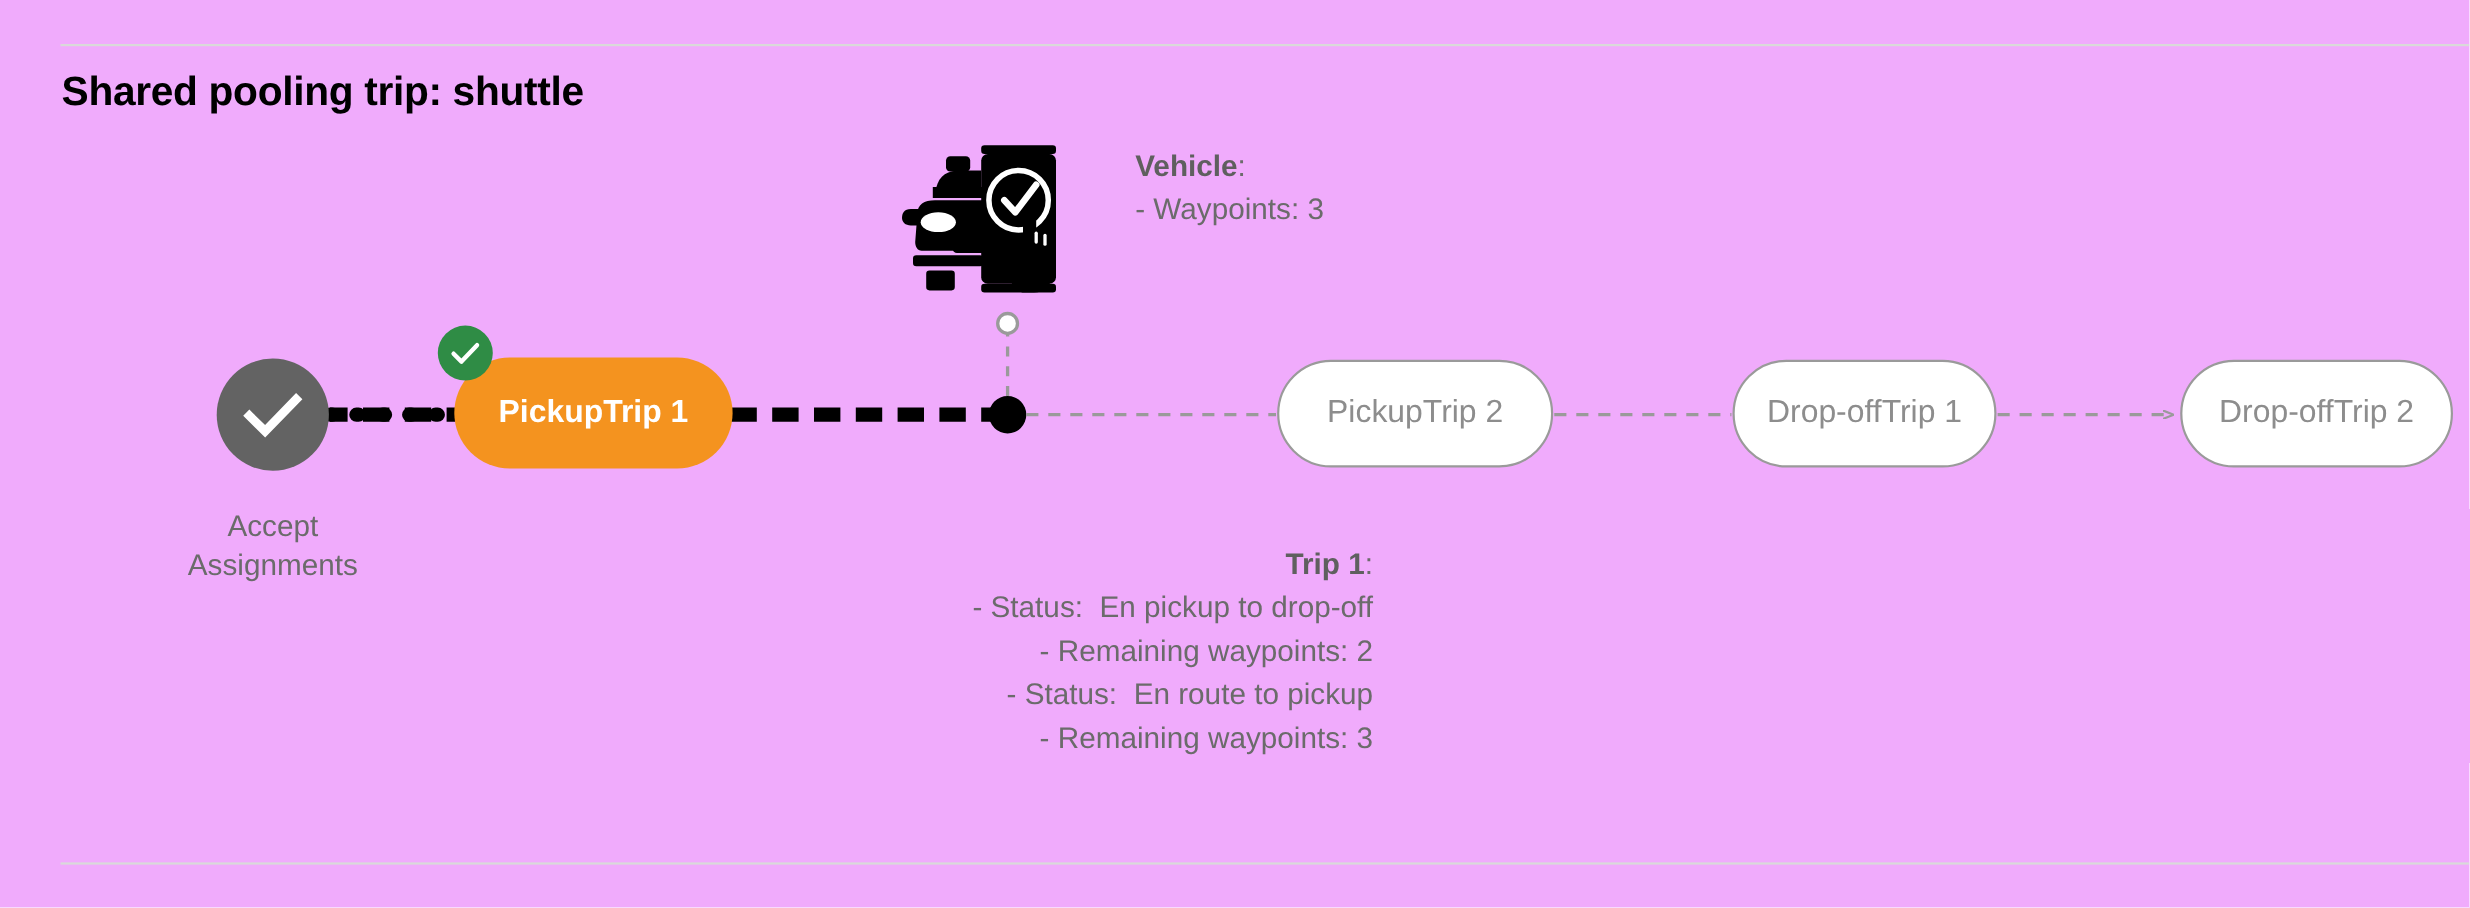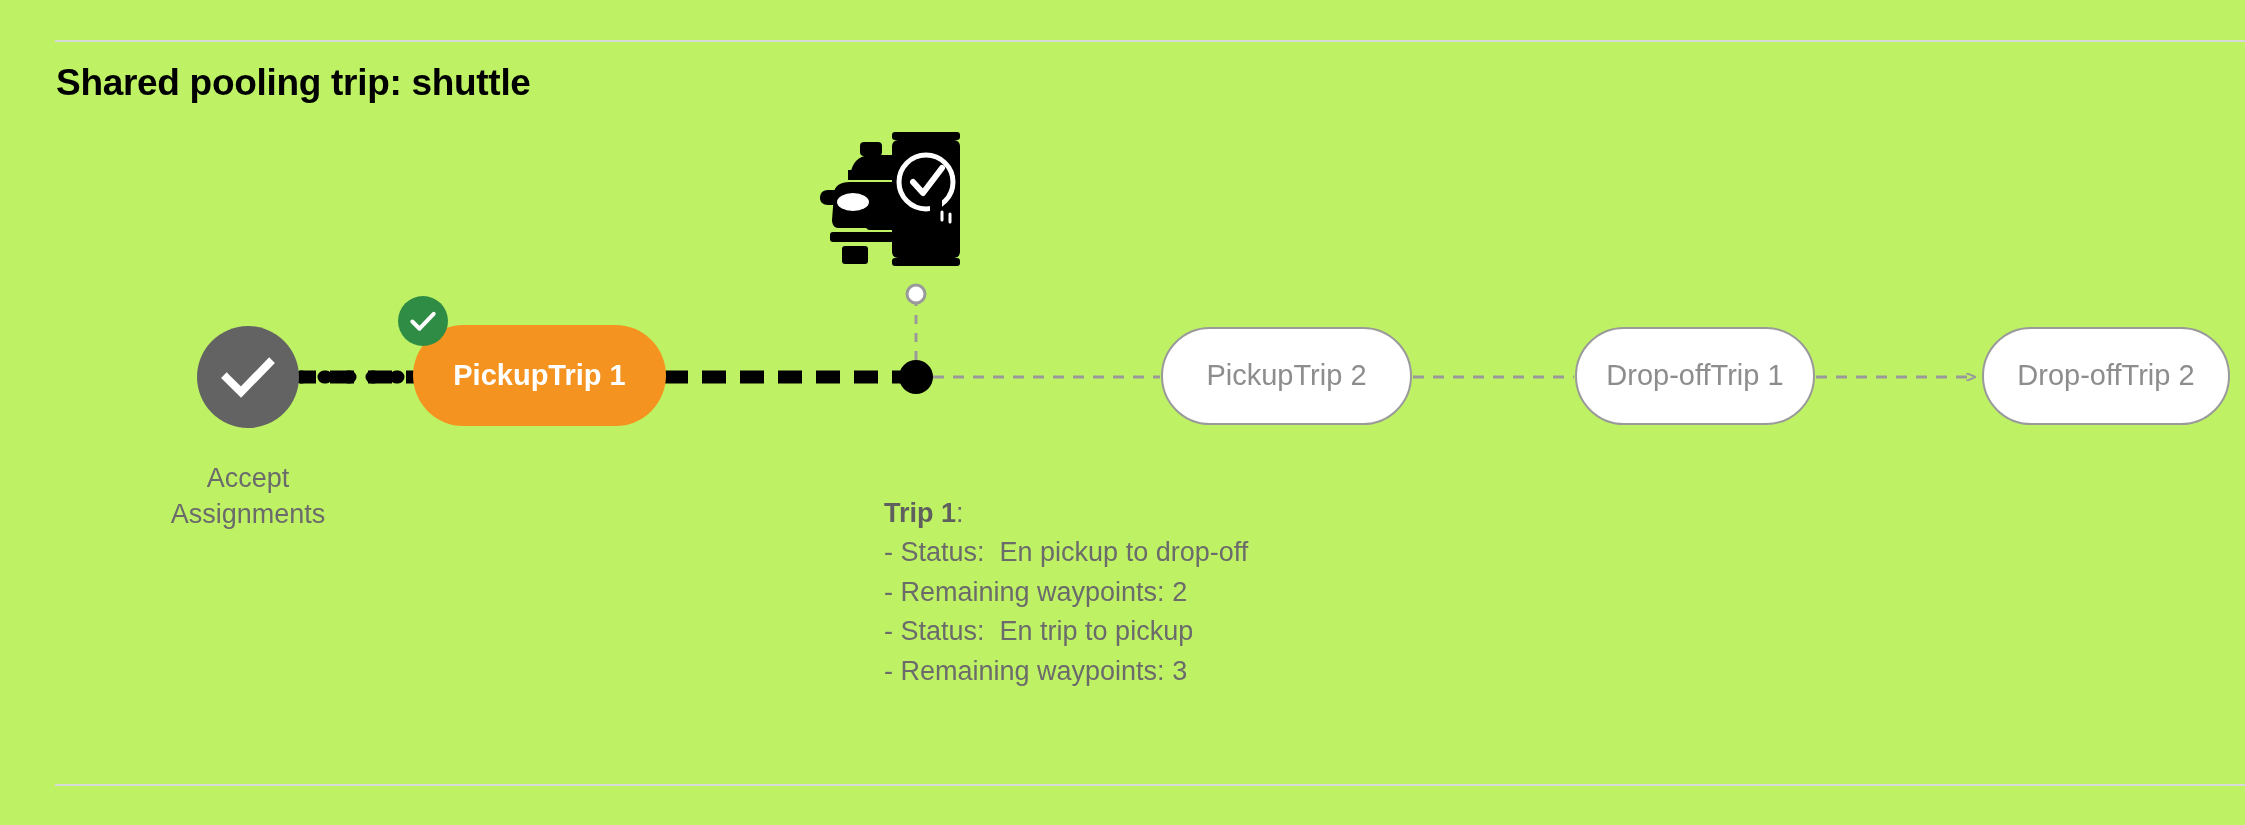--- a/index.html
+++ b/index.html
@@ -8,21 +8,21 @@
     background: #ffffff;
   }
   body {
     font-family: "Liberation Sans", "DejaVu Sans", sans-serif;
     -webkit-font-smoothing: antialiased;
   }
   #page {
     position: relative;
     width: 2245px;
     height: 825px;
-    background: #bef264;
+    background: #f0abfc;
     overflow: hidden;
   }
 
   
   .rule {
     position: absolute;
     left: 55px;
     right: 0px;
     height: 2px;
     background: #d9d9d9;
@@ -157,21 +157,21 @@
   .trips-info {
     position: absolute;
     left: 884px;
     top: 494px;
     font-size: 27px;
     color: #6b6b6b;
     line-height: 1.46;
     white-space: nowrap;
   }
   .trips-info .lbl-bold { font-weight: bold; color: #5f5f5f; }
-  .trips-info .row { display: block; }
+  .trips-info .row { display: block; text-align: right; }
 </style>
 </head>
 <body>
 
 <div id="page">
 
   <div class="rule top"></div>
   <div class="rule bottom"></div>
 
   <div class="page-title">Shared pooling trip: shuttle</div>
@@ -259,22 +259,26 @@
     <circle cx="106" cy="58" r="27" fill="none" stroke="#ffffff" stroke-width="5"></circle>
     <path d="M93 58 L103 69 L122 44" fill="none" stroke="#ffffff" stroke-width="6" stroke-linecap="round" stroke-linejoin="round"></path>
 
     <path d="M110 70 C114 66 121 67 122 73 L122 96 L128 96 C133 96 136 99 136 104
              L136 126 C136 136 129 142 120 142 L112 142
              C104 142 99 136 99 128 L99 100 C99 93 104 89 110 89 Z" fill="#000000"></path>
     <path d="M122 96 L122 88" stroke="#ffffff" stroke-width="3" stroke-linecap="round"></path>
     <path d="M130 98 L130 90" stroke="#ffffff" stroke-width="3" stroke-linecap="round"></path>
   </svg>
 
+  <div class="vehicle-info">
+    <div><span class="lbl-bold">Vehicle</span><span>:</span></div>
+    <div>- Waypoints: 3</div>
+  </div>
 
   <div class="trips-info">
     <div class="row"><span class="lbl-bold">Trip 1</span><span>:</span></div>
     <div class="row"><span>- Status:</span>&nbsp; <span>En pickup to drop-off</span></div>
     <div class="row">- Remaining waypoints: 2</div>
-    <div class="row"><span>- Status:</span>&nbsp; <span>En trip to pickup</span></div>
+    <div class="row"><span>- Status:</span>&nbsp; <span>En route to pickup</span></div>
     <div class="row">- Remaining waypoints: 3</div>
   </div>
 
 </div>
 
 </body></html>

